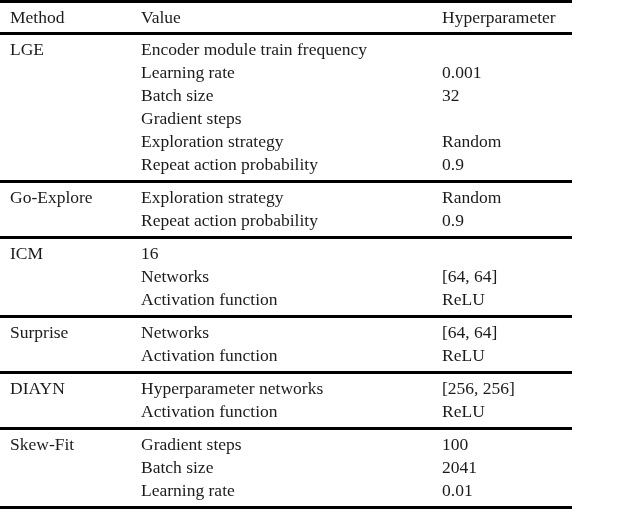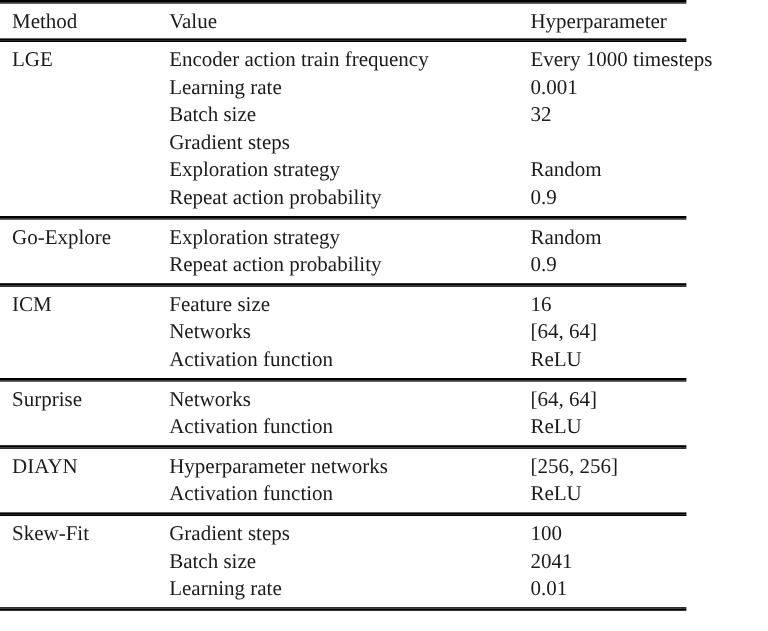--- a/index.html
+++ b/index.html
@@ -49,22 +49,21 @@
       <span class="cell">Method</span>
       <span class="cell">Value</span>
       <span class="cell">Hyperparameter</span>
     </div>
   </div>
   <div class="rule"></div>
   <div id="sections">
       <div class="section">
         <div class="row">
           <span class="cell">LGE</span>
-          <span class="cell">Encoder action train frequency</span>
-          <span class="cell">Every 1000 timesteps</span>
+          <span class="cell">Encoder module train frequency</span>
         </div>
         <div class="row">
           <span class="cell"></span>
           <span class="cell">Learning rate</span>
           <span class="cell">0.001</span>
         </div>
         <div class="row">
           <span class="cell"></span>
           <span class="cell">Batch size</span>
           <span class="cell">32</span>
@@ -94,21 +93,20 @@
         <div class="row">
           <span class="cell"></span>
           <span class="cell">Repeat action probability</span>
           <span class="cell">0.9</span>
         </div>
       </div>
       <div class="rule"></div>
       <div class="section">
         <div class="row">
           <span class="cell">ICM</span>
-          <span class="cell">Feature size</span>
           <span class="cell">16</span>
         </div>
         <div class="row">
           <span class="cell"></span>
           <span class="cell">Networks</span>
           <span class="cell">[64, 64]</span>
         </div>
         <div class="row">
           <span class="cell"></span>
           <span class="cell">Activation function</span>

